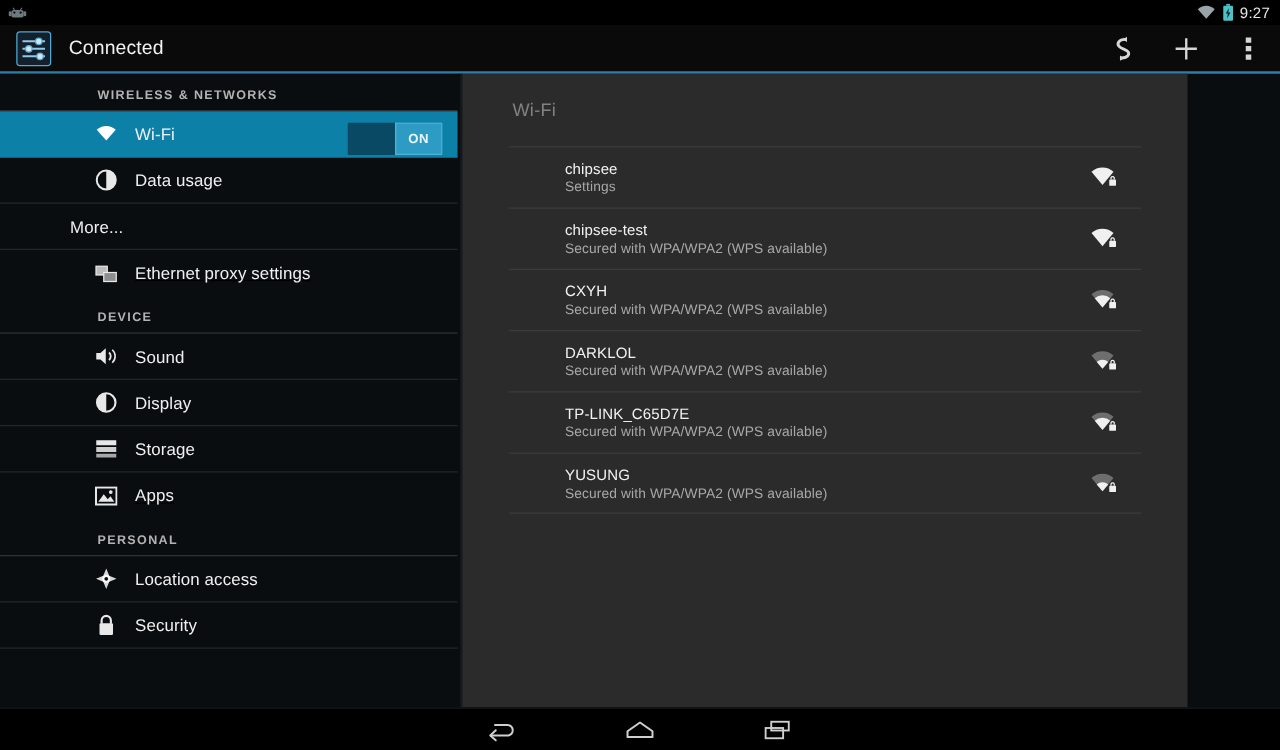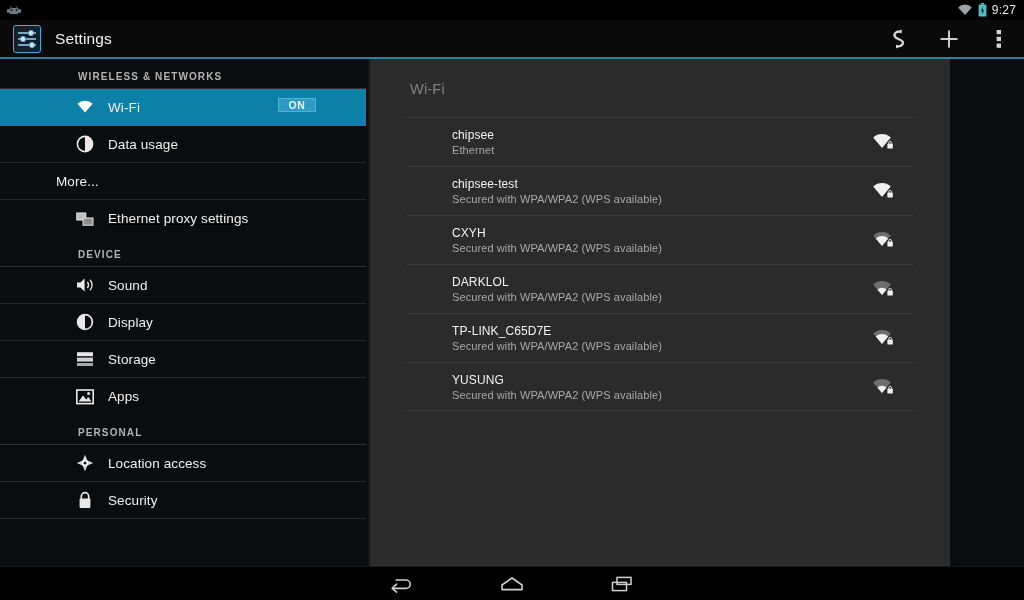--- a/index.html
+++ b/index.html
@@ -69,21 +69,21 @@
   }
   .nav-item .lbl {
     color: #f0f0f0; font-size: 13.5px; margin-left: 12px; letter-spacing: .1px;
   }
   .nav-item.indent .lbl { margin-left: 56px; }
   .nav-item.selected {
     background: #0d80a8; border-bottom: 1px solid #0d80a8;
   }
   .toggle {
     position: absolute; right: 12px; top: 9px;
-    width: 76px; height: 36px; display: flex; border-radius: 1px; overflow: hidden; flex-direction: column;
+    width: 76px; height: 26px; display: flex; border-radius: 1px; overflow: hidden;
   }
   .toggle .track-off { width: 38px; background: #0a4963; }
   .toggle .thumb-on {
     width: 38px; background: #2e9bc4; color: #e9f6fb; font-size: 10.5px;
     font-weight: bold; display: flex; align-items: center; justify-content: center;
     letter-spacing: .6px; border: 1px solid #50b3d6;
   }
 
   
   #main {
@@ -156,21 +156,21 @@
     <div id="app-icon">
       <svg width="26" height="26" viewBox="0 0 26 26">
         <line x1="4" y1="7" x2="22" y2="7" stroke="#8fc9e8" stroke-width="1.6"></line>
         <line x1="4" y1="13" x2="22" y2="13" stroke="#8fc9e8" stroke-width="1.6"></line>
         <line x1="4" y1="19" x2="22" y2="19" stroke="#8fc9e8" stroke-width="1.6"></line>
         <circle cx="17" cy="7" r="2.6" fill="#cfe8f5" stroke="#5aa9cf" stroke-width="1"></circle>
         <circle cx="9" cy="13" r="2.6" fill="#cfe8f5" stroke="#5aa9cf" stroke-width="1"></circle>
         <circle cx="18" cy="19" r="2.6" fill="#cfe8f5" stroke="#5aa9cf" stroke-width="1"></circle>
       </svg>
     </div>
-    <div id="app-title">Settings</div>
+    <div id="app-title">Connected</div>
 
     <div class="actions">
       <div class="act-btn">
         <span>
           <svg width="22" height="22" viewBox="0 0 22 22">
             <path d="M12.5 3.5 C7 3.2 5 7 7.6 9.4 C9.5 11.2 13.4 11.6 14.6 13.6 C15.8 15.8 13.6 18.6 9 18.4" fill="none" stroke="#d6d6d6" stroke-width="2.3" stroke-linecap="round"></path>
             <path d="M13.6 1.4 L13.6 5.6 L10.2 3.5 Z" fill="#d6d6d6"></path>
             <path d="M8 20.6 L8 16.4 L11.4 18.5 Z" fill="#d6d6d6"></path>
           </svg>
         </span>
@@ -309,21 +309,21 @@
     </div>
 
     <div id="main">
       <div id="panel-title">Wi-Fi</div>
 
       <div id="wifi-list">
 
         <div class="wifi-row">
           <div class="wifi-texts">
             <div class="wifi-ssid">chipsee</div>
-            <div class="wifi-status">Ethernet</div>
+            <div class="wifi-status">Settings</div>
           </div>
           <span class="wifi-sig">
             <svg width="24" height="22" viewBox="0 0 24 22">
               <path d="M11 17 L2.2 6.4 A13 13 0 0 1 19.8 6.4 Z" fill="#f0f0f0"></path>
               <rect x="16.4" y="12.6" width="5.4" height="5" rx="0.7" fill="#f0f0f0"></rect>
               <path d="M17.8 12.6 V11.2 A1.4 1.4 0 0 1 20.4 11.2 V12.6" fill="none" stroke="#f0f0f0" stroke-width="1"></path>
             </svg>
           </span>
         </div>
 

